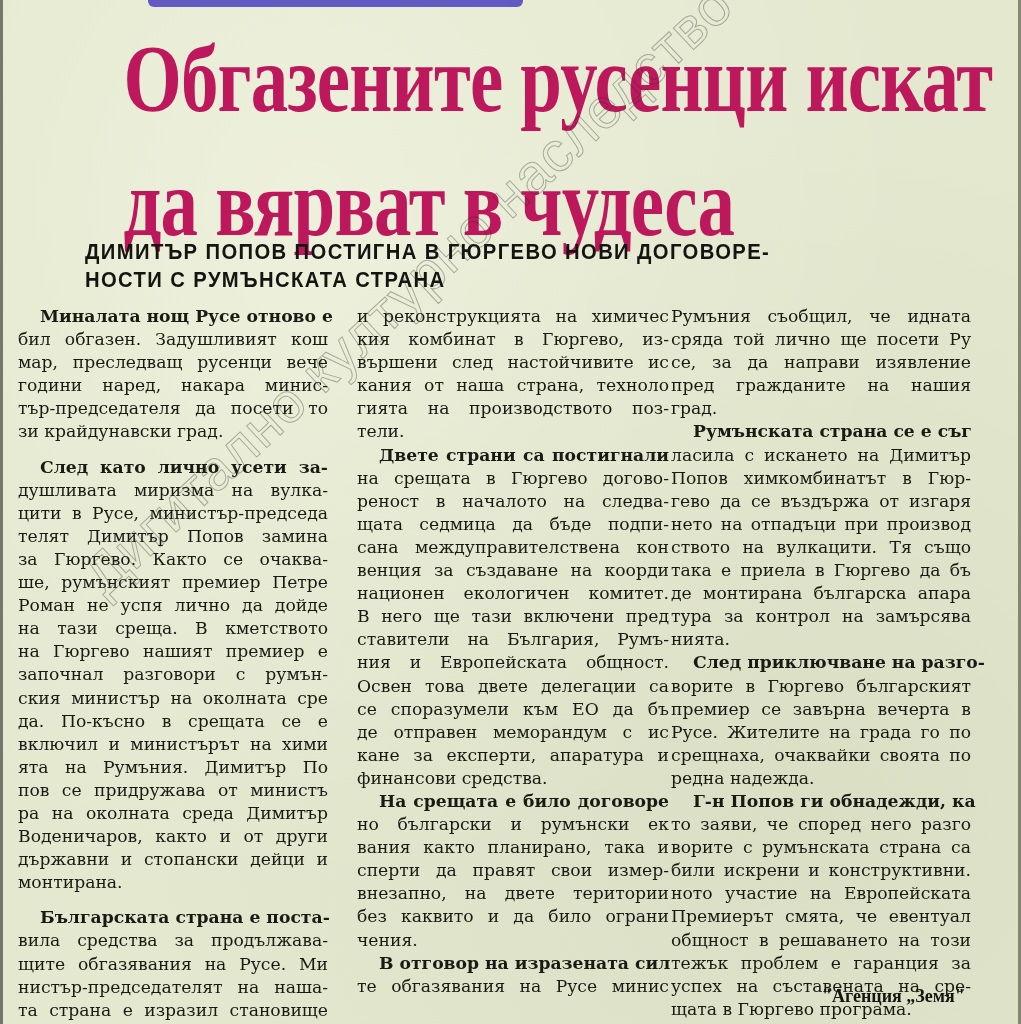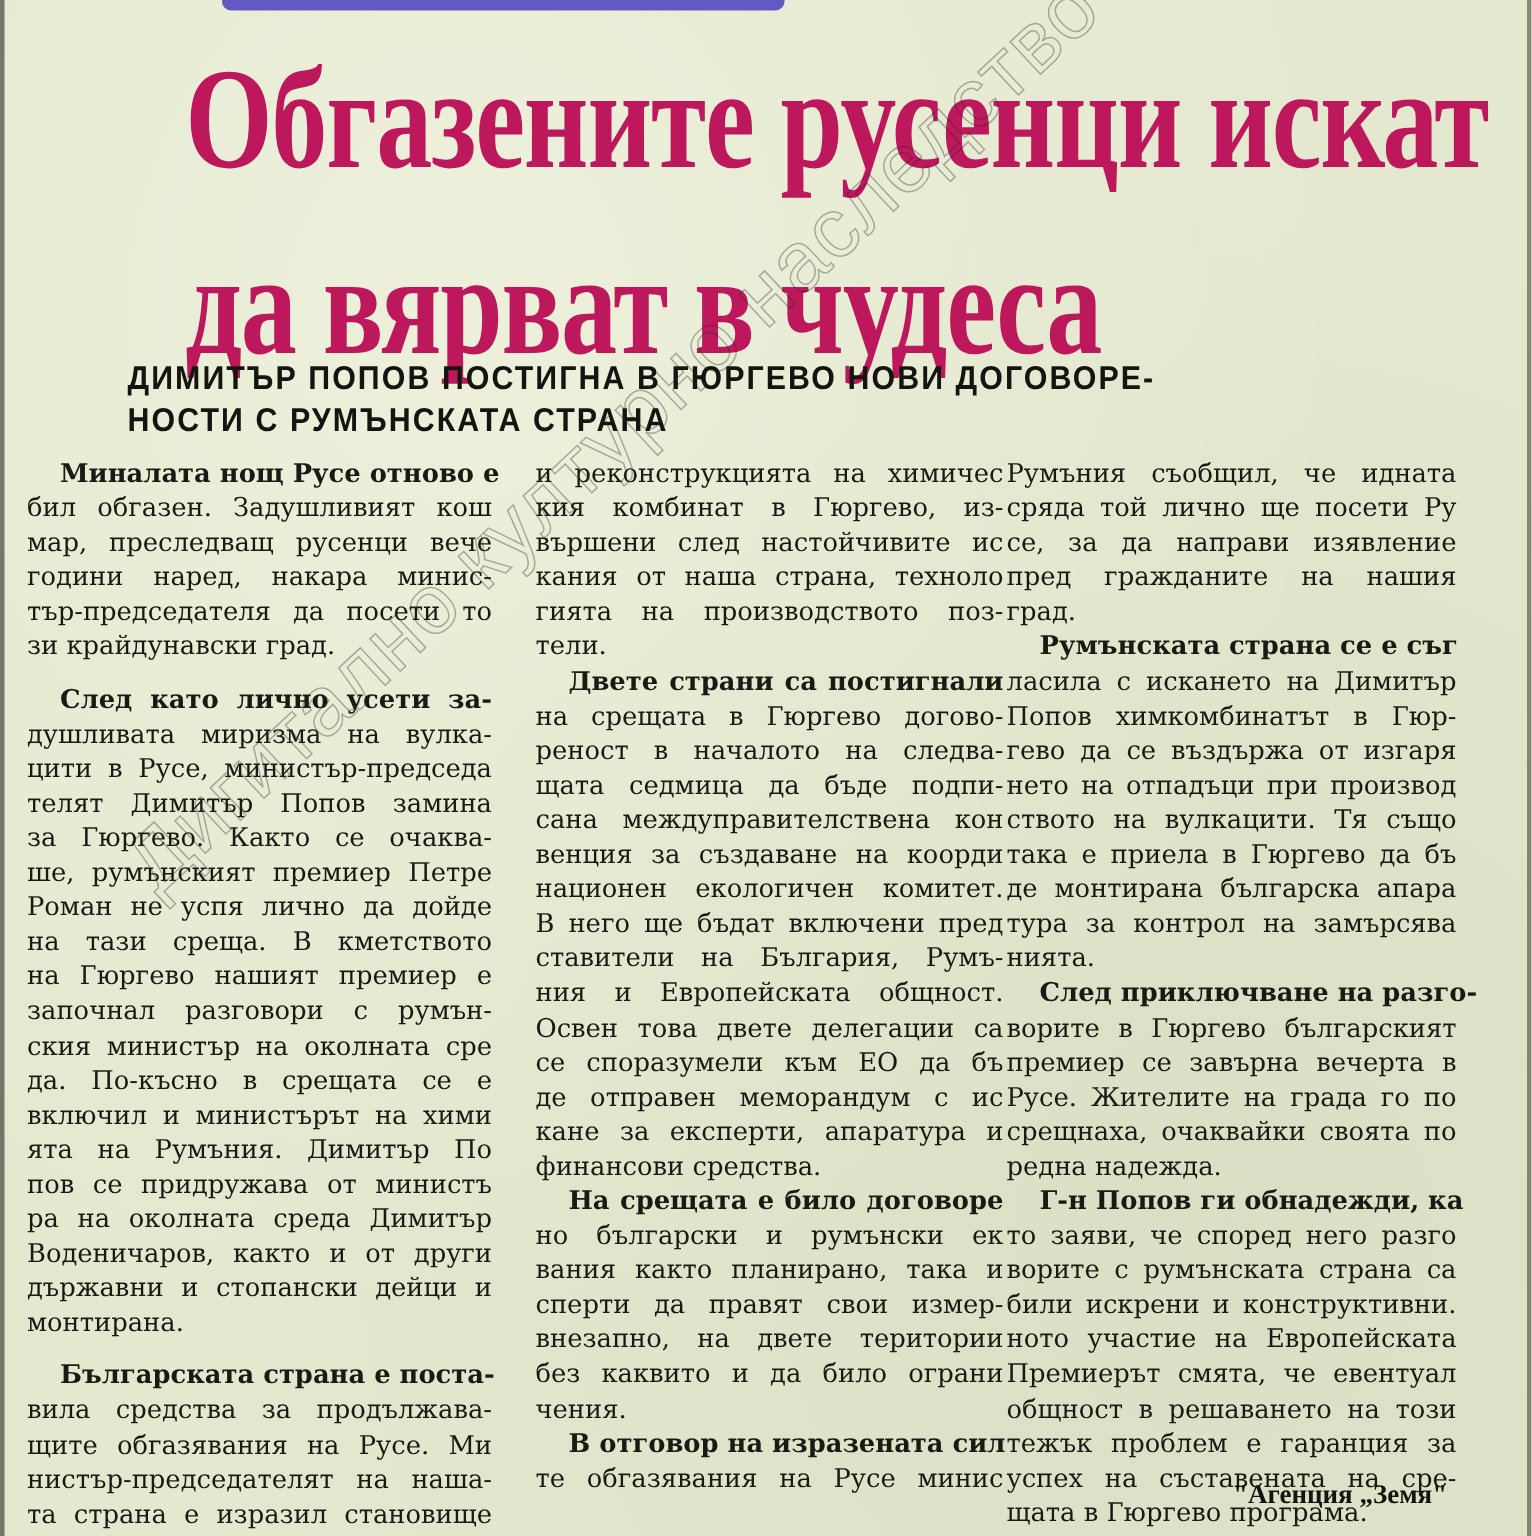--- a/index.html
+++ b/index.html
@@ -214,21 +214,21 @@
   <span class="ln">кания от наша страна, техноло</span>
   <span class="ln">гията на производството поз-</span>
   <span class="ln last">тели.</span>
   <span class="ln indent">Двете страни са постигнали</span>
   <span class="ln">на срещата в Гюргево догово-</span>
   <span class="ln">реност в началото на следва-</span>
   <span class="ln">щата седмица да бъде подпи-</span>
   <span class="ln">сана междуправителствена кон</span>
   <span class="ln">венция за създаване на коорди</span>
   <span class="ln">национен екологичен комитет.</span>
-  <span class="ln">В него ще бъдат включени пред</span>
+  <span class="ln">В него ще тази включени пред</span>
   <span class="ln">ставители на България, Румъ-</span>
   <span class="ln">ния и Европейската общност.</span>
   <span class="ln">Освен това двете делегации са</span>
   <span class="ln">се споразумели към ЕО да бъ</span>
   <span class="ln">де отправен меморандум с ис</span>
   <span class="ln">кане за експерти, апаратура и</span>
   <span class="ln last">финансови средства.</span>
   <span class="ln indent">На срещата е било договоре</span>
   <span class="ln">но български и румънски ек</span>
   <span class="ln">вания както планирано, така и</span>

